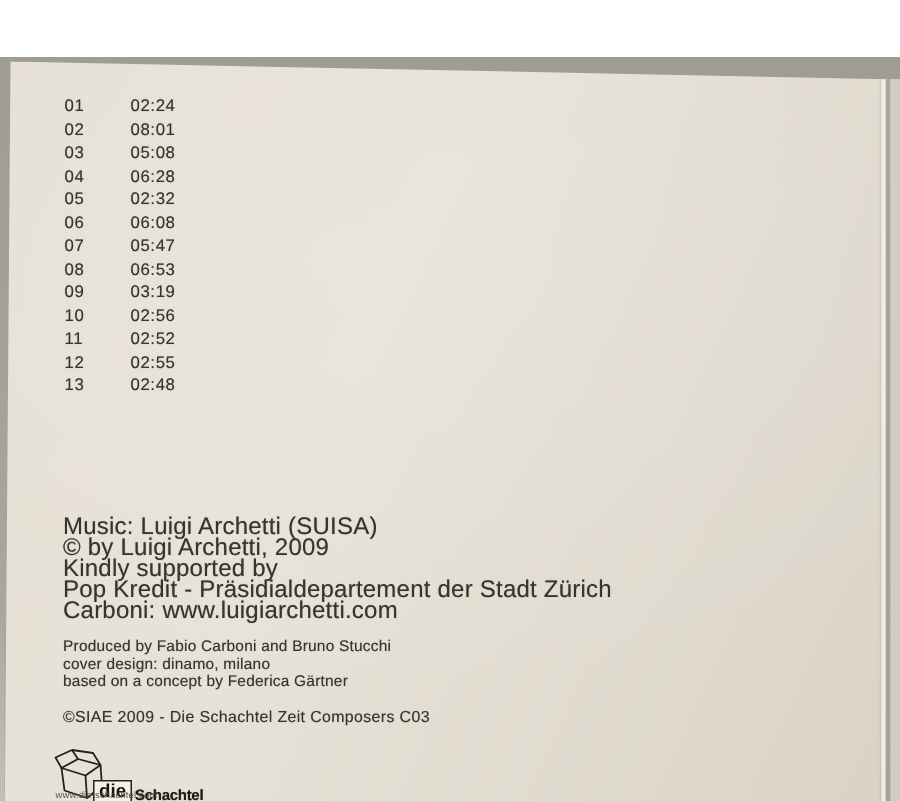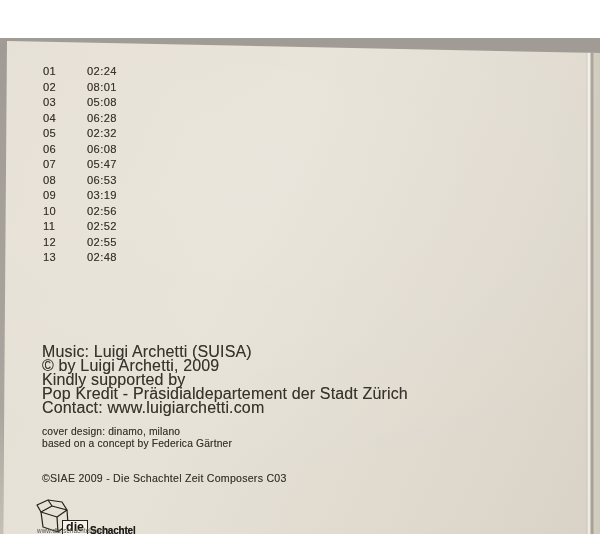--- a/index.html
+++ b/index.html
@@ -104,24 +104,25 @@
           <span class="track-num">13</span>
           <span>02:48</span>
         </div>
     </div>
 
     <div class="credits c1 txt">
       <div>Music: Luigi Archetti (SUISA)</div>
       <div>© by Luigi Archetti, 2009</div>
       <div>Kindly supported by</div>
       <div>Pop Kredit - Präsidialdepartement der Stadt Zürich</div>
-      <div>Contact: www.luigiarchetti.com</div>
+      <div>Carboni: www.luigiarchetti.com</div>
     </div>
 
     <div class="credits c2 txt">
+      <div>Produced by Fabio Carboni and Bruno Stucchi</div>
       <div>cover design: dinamo, milano</div>
       <div>based on a concept by Federica Gärtner</div>
     </div>
 
     <div class="rights txt">©SIAE 2009 - Die Schachtel Zeit Composers C03</div>
 
     <div class="logo">
       <span>
         <svg width="34" height="38" viewBox="0 0 34 38" fill="none" stroke="#23211d" stroke-width="1.2" stroke-linejoin="round">
           <path d="M6 14 L17 8 L32 12 L22 19 Z"></path>

